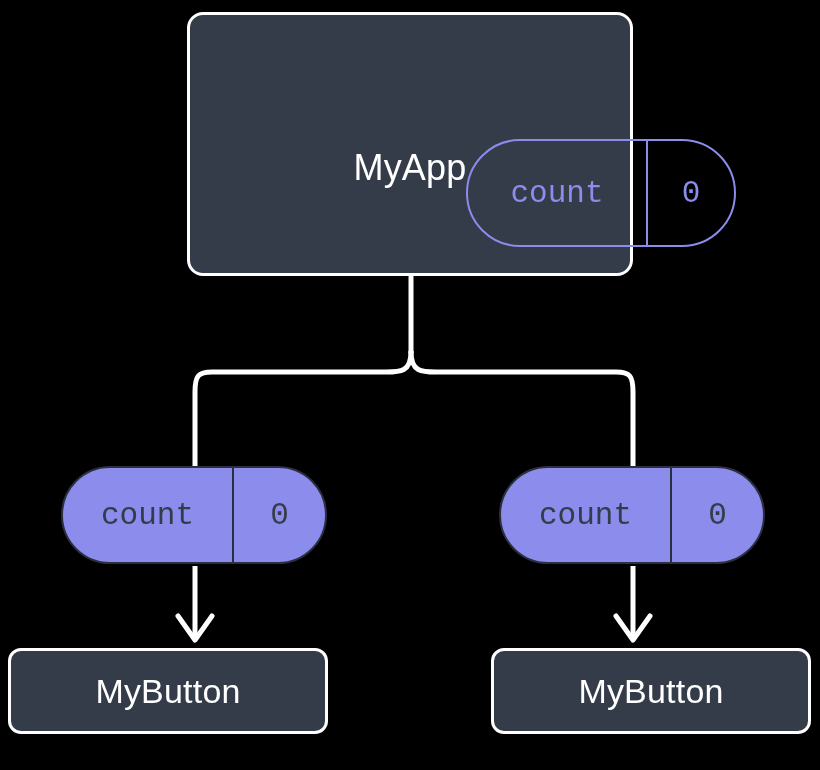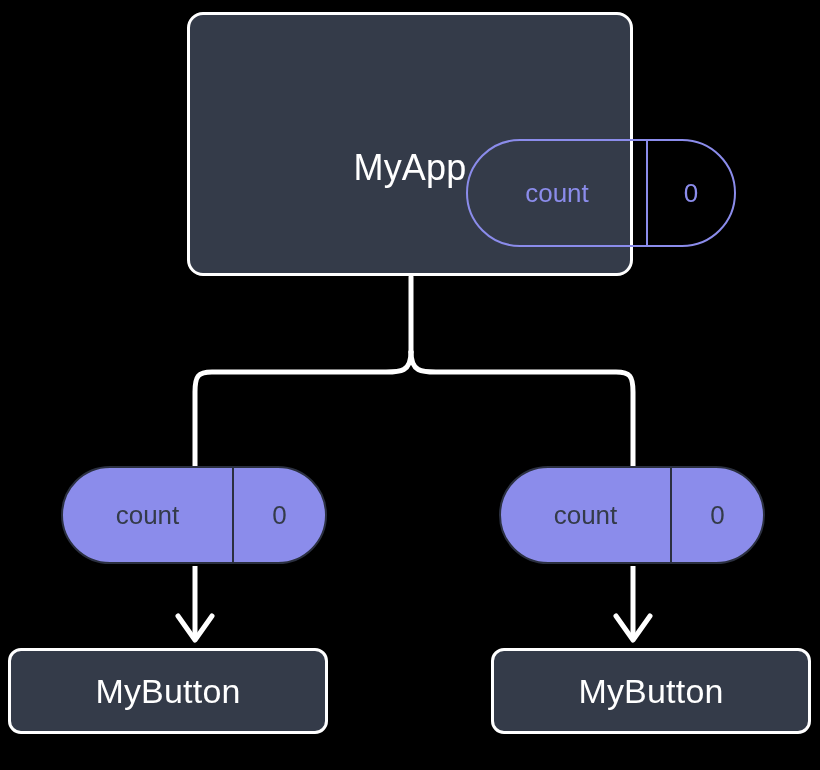--- a/index.html
+++ b/index.html
@@ -81,22 +81,23 @@
     display: flex;
     align-items: stretch;
     border-radius: 999px;
     overflow: hidden;
   }
   .pill .pill-key,
   .pill .pill-val {
     display: flex;
     align-items: center;
     justify-content: center;
-    font-size: 26px;
+    font-size: 31px;
     line-height: 1;
+    font-family: Liberation Mono, monospace;
   }
 
   
   .pill.outlined {
     left: 276px;
     top: 124px;
     width: 270px;
     height: 108px;
     border: 2px solid #8b8ceb;
     background: transparent;

